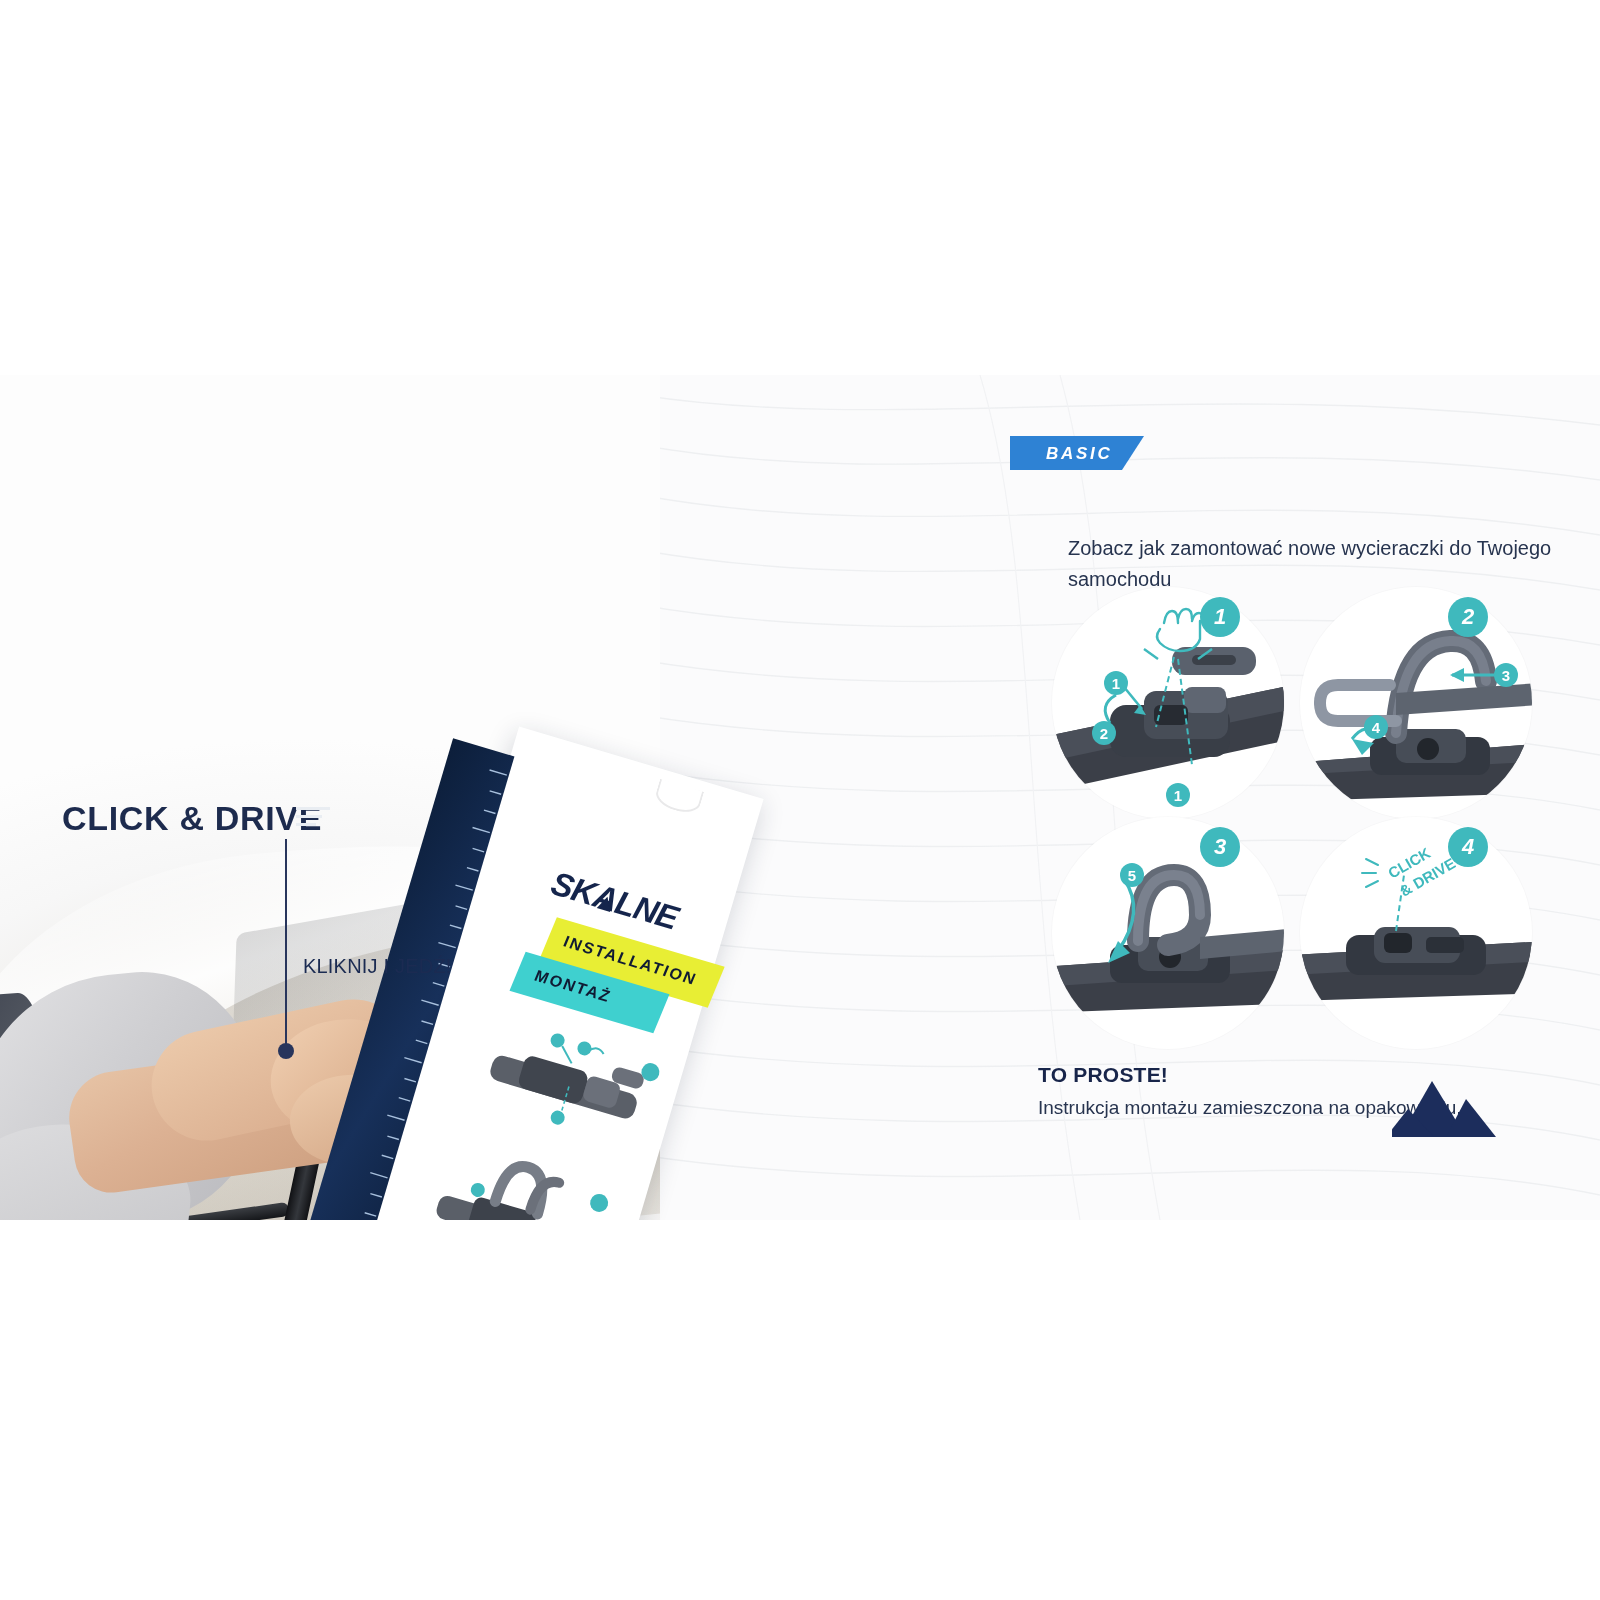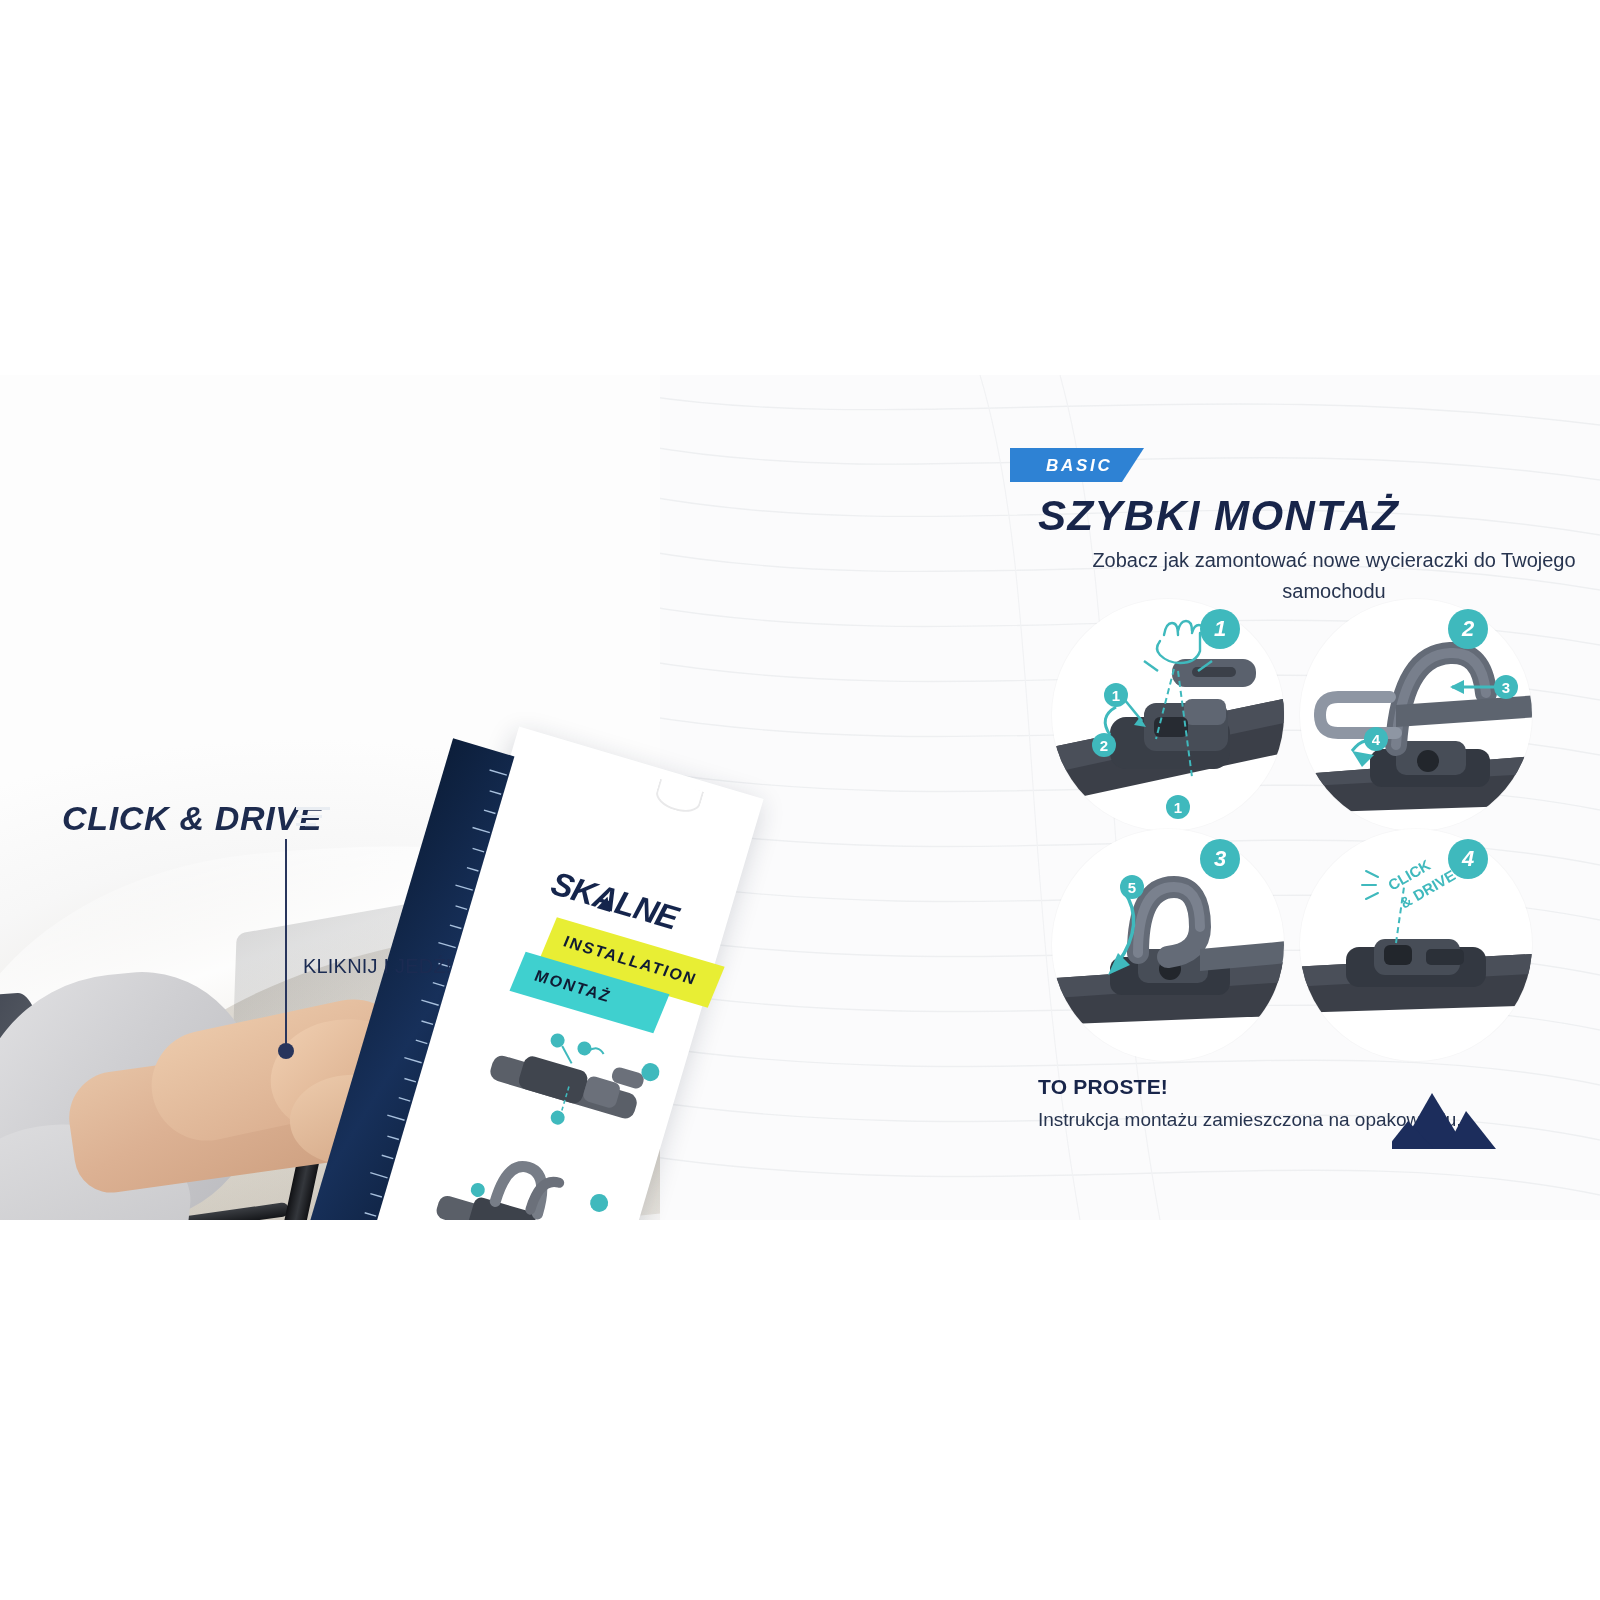--- a/index.html
+++ b/index.html
@@ -60,21 +60,21 @@
         background:linear-gradient(180deg,#54575d,#232529);
         border-radius:10px;transform:rotate(-17deg);}
   
   .warm{position:absolute;left:290px;top:700px;width:22px;height:240px;
         background:linear-gradient(90deg,#101114,#34373c 50%,#111215);
         border-radius:6px;transform:rotate(12deg) skewY(-3deg);}
   .oldblade{position:absolute;left:100px;top:840px;width:190px;height:14px;
         background:linear-gradient(180deg,#3b3e43,#141619);border-radius:8px;transform:rotate(-8deg);}
 
   
-  .cd-title{position:absolute;left:62px;top:424px;font-size:34px;font-weight:700;font-style:italic;
+  .cd-title{position:absolute;left:62px;top:424px;font-size:34px;font-weight:700;
       letter-spacing:.02em;color:#1d2b4e;white-space:nowrap;}
   .cd-strike{position:absolute;left:296px;top:432px;width:34px;height:24px;}
   .cd-strike i{position:absolute;left:0;height:3px;width:34px;background:#e9edf2;display:block;}
 
   
   .conn{position:absolute;left:285px;top:464px;width:2px;height:208px;background:#28355c;}
   .conn-dot{position:absolute;left:278px;top:668px;width:16px;height:16px;border-radius:50%;background:#28355c;}
 
   .lead{position:absolute;left:303px;top:472px;width:360px;font-size:20px;line-height:1.62;color:#27344f;font-weight:400;}
   .lead-cta{position:absolute;left:303px;top:580px;font-size:20px;font-weight:400;color:#1b2b52;letter-spacing:.01em;}
@@ -94,21 +94,21 @@
   .pk-logo{position:absolute;left:76px;top:118px;width:170px;height:42px;}
   .tag-y{position:absolute;left:88px;top:172px;width:175px;height:44px;background:#e8ee34;
       transform:skewX(-6deg);}
   .tag-y span{position:absolute;left:16px;top:12px;font-size:16px;font-weight:700;color:#101b33;letter-spacing:.12em;}
   .tag-t{position:absolute;left:68px;top:214px;width:150px;height:42px;background:#3fd0cf;
       transform:skewX(-6deg);}
   .tag-t span{position:absolute;left:18px;top:11px;font-size:16px;font-weight:700;color:#101b33;letter-spacing:.12em;}
   .pk-step{position:absolute;width:190px;height:120px;}
 
   
-  .right{position:absolute;left:1000px;top:12px;width:600px;height:845px;text-align:center;}
+  .right{position:absolute;left:1000px;top:0;width:600px;height:845px;}
   .badge{position:absolute;left:10px;top:61px;height:34px;width:112px;background:#2e82d4;}
   .badge-skew{position:absolute;left:122px;top:61px;width:22px;height:34px;background:#2e82d4;
       clip-path:polygon(0 0,100% 0,0 100%);}
   .badge span{position:absolute;left:36px;top:8px;font-size:17px;font-weight:700;font-style:italic;
       color:#ffffff;letter-spacing:.16em;}
   .h1{position:absolute;left:38px;top:105px;font-size:42px;font-weight:700;font-style:italic;
       color:#18254a;letter-spacing:.035em;}
   .sub{position:absolute;left:38px;top:158px;font-size:20px;line-height:1.55;color:#27344f;margin-left:30px;}
 
   
@@ -278,21 +278,20 @@
     <div class="conn-dot"></div>
     <div class="lead-cta">KLIKNIJ I JEDŹ!</div>
 
     <div class="right">
 
       <div class="badge">
         <span>BASIC</span>
       </div>
       <div class="badge-skew"></div>
 
-      <div class="h1">SZYBKI MONTAŻ</div>
       <div class="sub">Zobacz jak zamontować nowe wycieraczki do Twojego samochodu</div>
 
       <div class="circ c1">
         <svg viewBox="0 0 232 232">
           <path d="M-10 150 L 250 96 L 250 150 L -10 206 Z" fill="#3b3f48"></path>
           <path d="M-10 150 L 250 96 L 250 120 L -10 176 Z" fill="#4a4f59"></path>
           <rect x="58" y="118" width="120" height="52" rx="16" fill="#393e47"></rect>
           <rect x="92" y="104" width="84" height="48" rx="12" fill="#474d57"></rect>
           <rect x="132" y="100" width="42" height="26" rx="8" fill="#5f6672"></rect>
           <rect x="102" y="118" width="34" height="20" rx="6" fill="#272b32"></rect>

